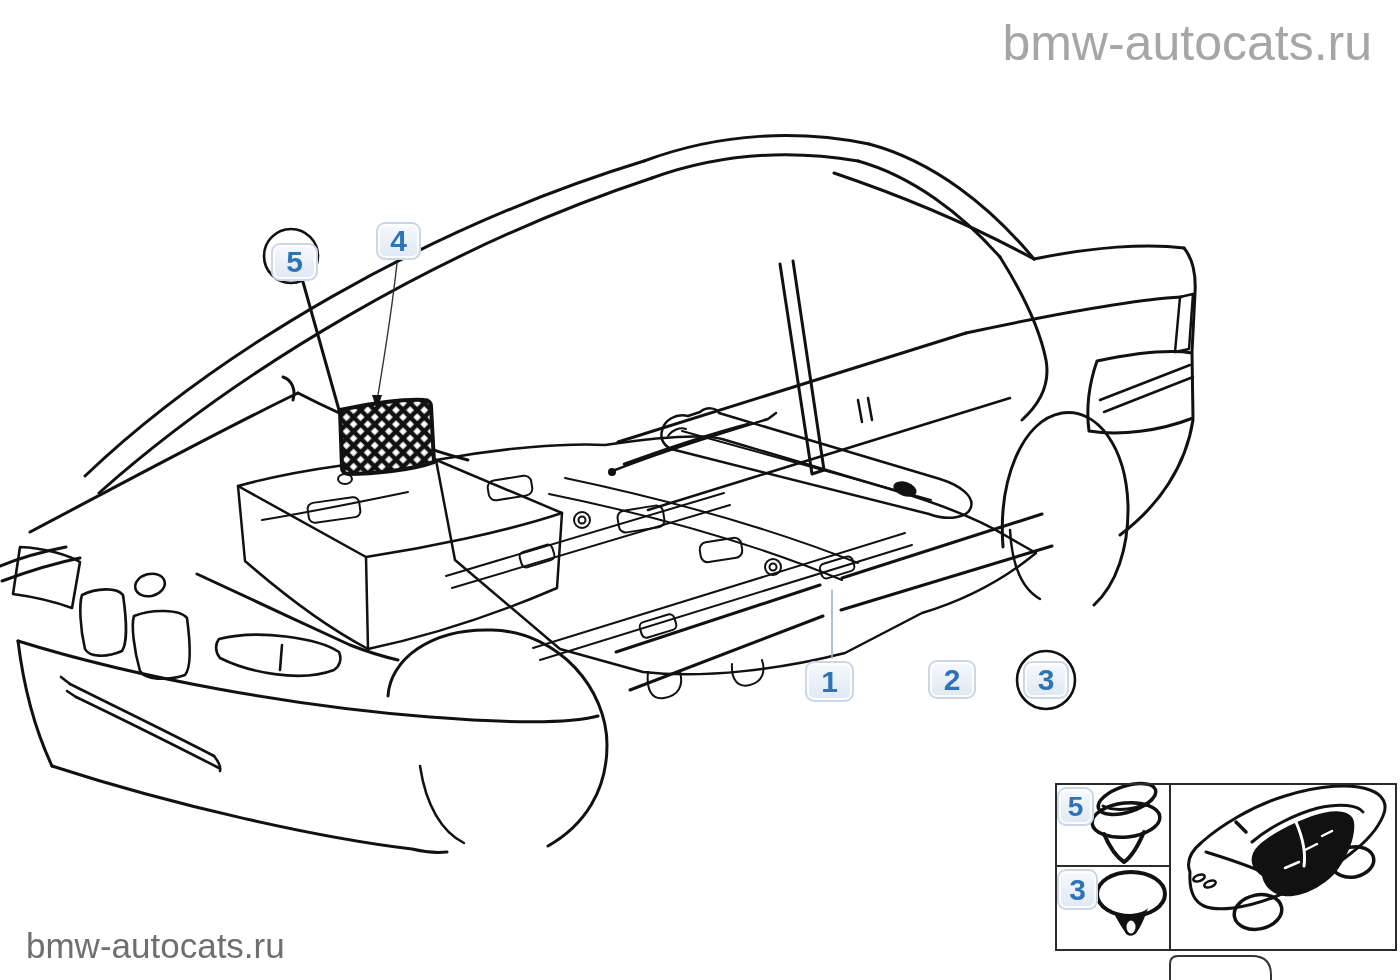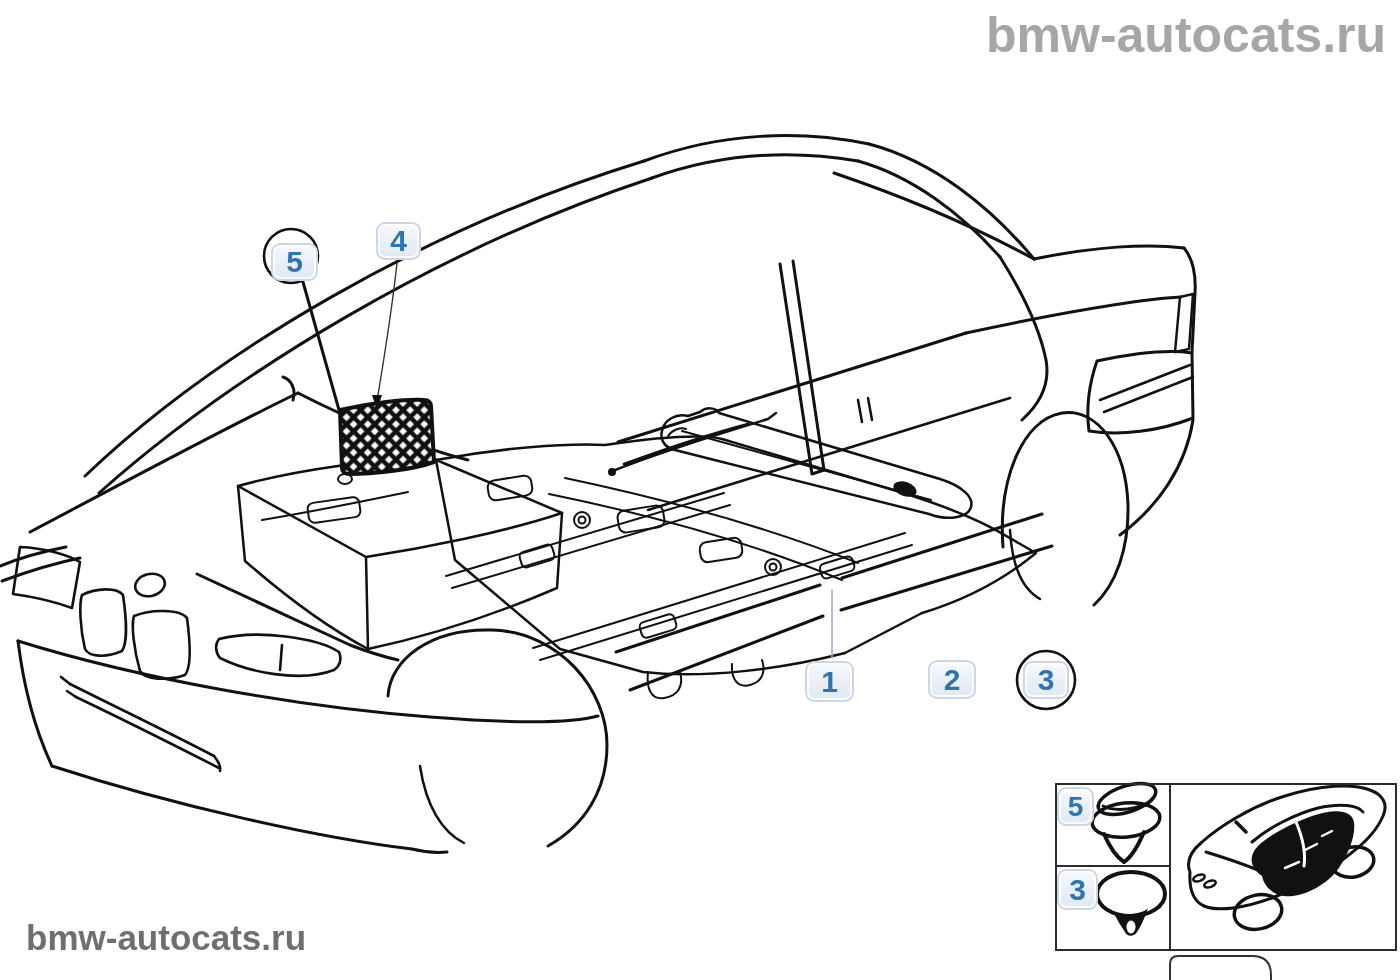--- a/index.html
+++ b/index.html
@@ -1,19 +1,19 @@
 <!DOCTYPE html>
 <html><head>
 <meta charset="utf-8">
 <style>
   html,body{margin:0;padding:0;background:#fff;}
   #stage{position:relative;width:1400px;height:980px;background:#fff;overflow:hidden;
          font-family:"Liberation Sans",sans-serif;}
   #diagram-svg{position:absolute;left:0;top:0;z-index:1;}
-  .wm{position:absolute;font-weight:700;z-index:3;white-space:nowrap;}
+  .wm{position:absolute;font-weight:400;z-index:3;white-space:nowrap;margin-top:8px;}
   .wm-tr{left:986px;top:6px;width:386px;text-align:right;font-size:50px;color:#a6a6a6;}
   .wm-bl{left:26px;top:918px;font-size:35px;color:#6f6f6f;}
   .badge{position:absolute;z-index:4;box-sizing:border-box;display:flex;align-items:center;
          justify-content:center;border:2px solid #ccd7e6;border-radius:9px;
          background:linear-gradient(180deg,#f7fafd 0%,#e9eff7 55%,#dfe8f3 100%);
          box-shadow:inset 0 0 0 2px rgba(255,255,255,.85);
          color:#2e74b5;font-weight:700;cursor:pointer;}
   .inset{position:absolute;left:1055px;top:783px;width:342px;height:168px;z-index:2;
          box-sizing:border-box;border:2px solid #2b2b2b;display:flex;background:transparent;}
   .inset-left{width:114px;box-sizing:border-box;border-right:2px solid #2b2b2b;

